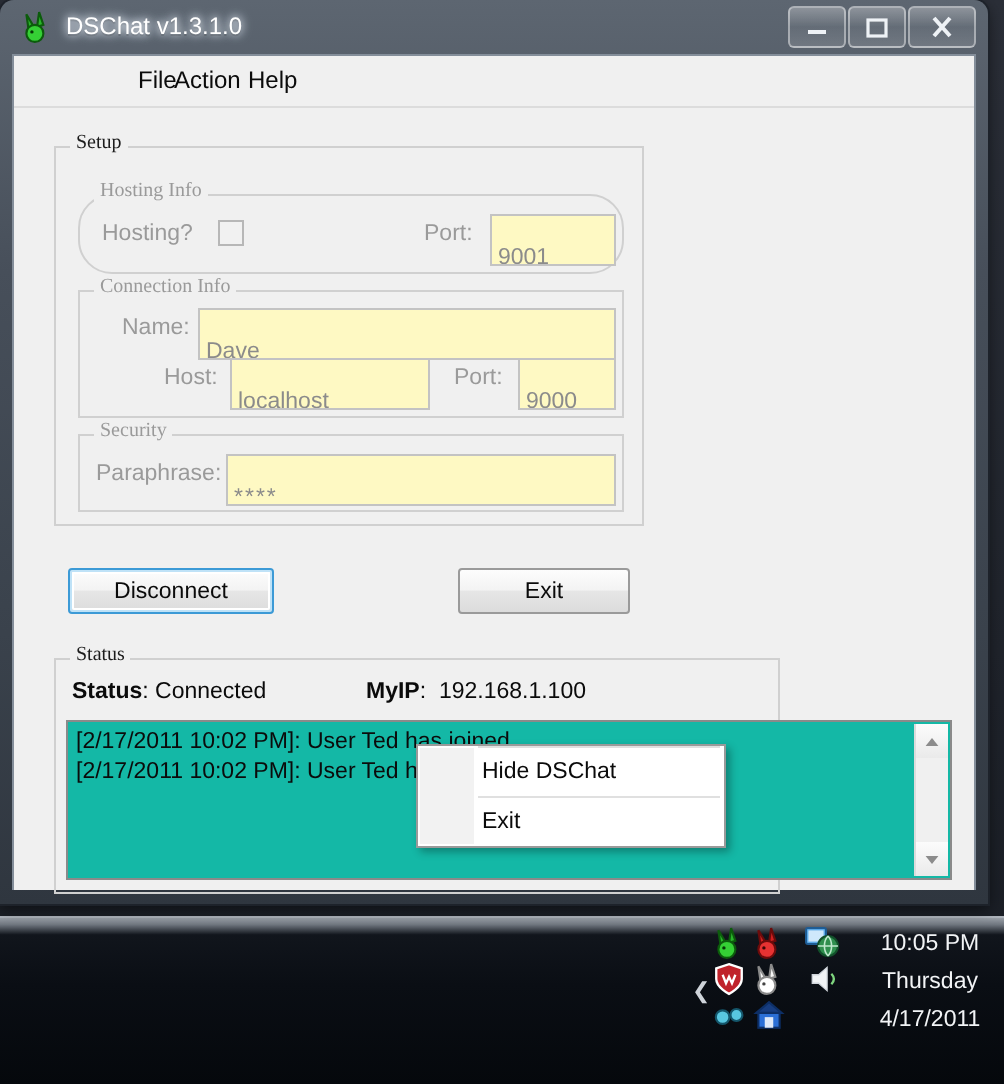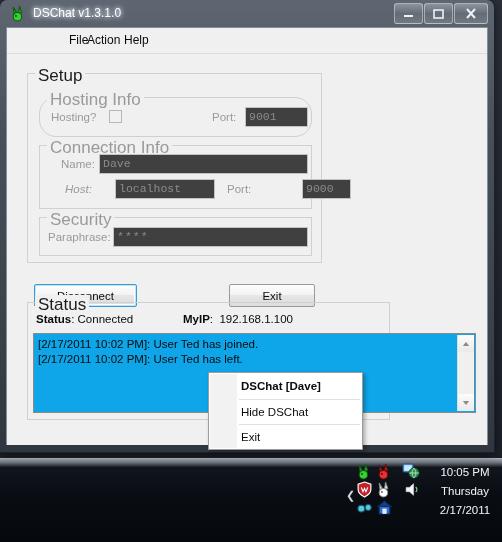--- a/index.html
+++ b/index.html
@@ -65,30 +65,30 @@
     background:#f0f0f0;border-bottom:1px solid #dcdcdc;
   }
   .menuitem{
     position:absolute;top:4px;height:17px;line-height:17px;
     font-size:12px;color:#0b0b0b;padding:0 6px;
   }
   
   .group{position:absolute;border:1px solid #d0d0d0;box-sizing:border-box;}
   .group-lbl{
     position:absolute;top:-8px;left:7px;background:#f0f0f0;padding:0 3px;
-    font-size:17px;color:#1c1c1c;white-space:nowrap;
+    font-size:10px;color:#1c1c1c;white-space:nowrap;font-family:Liberation Serif, serif;
   }
   .group-lbl.dim{color:#9a9a9a;}
   .fld-lbl{position:absolute;font-size:11.5px;color:#9a9a9a;white-space:nowrap;}
   .inp{
     position:absolute;box-sizing:border-box;
-    background:#404040;border:1px solid #c3c3c3;
+    background:#fef9c3;border:1px solid #c3c3c3;
     font-size:11.5px;color:#8b8b8b;
-    padding:0 3px;line-height:18px;height:20px;
-    white-space:nowrap;overflow:hidden;font-family:Liberation Mono, monospace;
+    padding:12px 3px;line-height:18px;height:20px;
+    white-space:nowrap;overflow:hidden;
   }
   .chk{
     position:absolute;width:13px;height:13px;box-sizing:border-box;
     background:#f1f1f1;border:1px solid #b7b7b7;
   }
   
   .btn{
     position:absolute;box-sizing:border-box;height:23px;
     background:linear-gradient(180deg,#fdfdfd 0%,#f3f3f3 48%,#e6e6e6 50%,#dcdcdc 100%);
     border:1px solid #9a9a9a;border-radius:2px;
@@ -98,21 +98,21 @@
   .btn.focus{
     border:1px solid #3c9ad6;
     box-shadow:0 0 0 1px #bfe2f7 inset;
   }
   .btn.focus .inner{
     position:absolute;left:1px;top:1px;right:1px;bottom:1px;
     border:1px solid #ffffff;border-radius:1px;pointer-events:none;
   }
   
   .listbox{
-    position:absolute;box-sizing:border-box;background:#0ea5e9;
+    position:absolute;box-sizing:border-box;background:#14b8a6;
     border:1px solid #8a8a8a;
   }
   #loglines{
     position:absolute;left:4px;top:3px;right:20px;
     font-size:11.5px;color:#0b0b0b;line-height:15px;
   }
   .statline{position:absolute;font-size:11.5px;color:#0b0b0b;white-space:nowrap;}
   .statline b{font-weight:bold;}
   
   #sbar{
@@ -200,21 +200,21 @@
     <svg class="tray-ico" style="left:28px;top:38px;" viewBox="0 0 16 16">
       <rect x="3" y="7" width="10" height="7" fill="#2b6fd6" stroke="#0d2f66"></rect>
       <path d="M2 7 L8 2 L14 7 Z" fill="#173d80" stroke="#0d2f66"></path>
       <rect x="6" y="9" width="4" height="5" fill="#dfe9f8"></rect>
     </svg>
   </div>
 
   <div id="clock">
     <div>10:05 PM</div>
     <div>Thursday</div>
-    <div>2/17/2011</div>
+    <div>4/17/2011</div>
   </div>
 </div>
 
 <div id="win">
 
   <div id="titlebar">
     <svg id="winicon" viewBox="0 0 16 16">
       <path d="M4 9 L3 2 L6 7 Z" fill="#29b529" stroke="#0c5c0c"></path>
       <path d="M8 8 L9 1 L11 7 Z" fill="#29b529" stroke="#0c5c0c"></path>
       <ellipse cx="7" cy="11" rx="4" ry="4" fill="#35d035" stroke="#0c5c0c"></ellipse>
@@ -257,43 +257,43 @@
         <div class="fld-lbl" style="left:11px;top:13px;">Hosting?</div>
         <div class="chk" style="left:69px;top:12px;"></div>
         <div class="fld-lbl" style="left:172px;top:13px;">Port:</div>
         <div class="inp" style="left:205px;top:9px;width:63px;">9001</div>
       </div>
 
       <div class="group" style="left:11px;top:71px;width:273px;height:64px;">
         <div class="group-lbl dim">Connection Info</div>
         <div class="fld-lbl" style="left:21px;top:12px;">Name:</div>
         <div class="inp" style="left:59px;top:8px;width:209px;">Dave</div>
-        <div class="fld-lbl" style="left:25px;top:37px;font-style:italic;">Host:</div>
+        <div class="fld-lbl" style="left:42px;top:37px;">Host:</div>
         <div class="inp" style="left:75px;top:33px;width:100px;">localhost</div>
         <div class="fld-lbl" style="left:187px;top:37px;">Port:</div>
-        <div class="inp" style="left:219px;top:33px;width:49px;margin-left:43px;">9000</div>
+        <div class="inp" style="left:219px;top:33px;width:49px;">9000</div>
       </div>
 
       <div class="group" style="left:11px;top:143px;width:273px;height:39px;">
         <div class="group-lbl dim">Security</div>
         <div class="fld-lbl" style="left:8px;top:13px;">Paraphrase:</div>
         <div class="inp" style="left:73px;top:9px;width:195px;letter-spacing:1px;">****</div>
       </div>
     </div>
 
     <div class="btn focus" style="left:27px;top:256px;width:103px;">
       <span class="inner"></span>
       <span>Disconnect</span>
     </div>
     <div class="btn" style="left:222px;top:256px;width:86px;">
       <span>Exit</span>
     </div>
 
 
-    <div class="group" style="left:20px;top:274px;width:363px;height:118px;">
+    <div class="group" style="left:20px;top:301px;width:363px;height:118px;">
       <div class="group-lbl">Status</div>
 
       <div class="statline" style="left:8px;top:10px;">
         <b>Status</b><span>: </span><span>Connected</span>
       </div>
       <div class="statline" style="left:155px;top:10px;">
         <b>MyIP</b><span>: &nbsp;</span><span>192.168.1.100</span>
       </div>
 
       <div class="listbox" style="left:5px;top:30px;width:443px;height:80px;">
@@ -314,18 +314,17 @@
           </div>
         </div>
       </div>
     </div>
 
   </div>
 </div>
 
 <div id="ctxmenu">
   <div id="ctxgutter"></div>
-  <div class="ctxitem bold">DSChat [Dave]</div>
   <div class="ctxsep"></div>
   <div class="ctxitem">Hide DSChat</div>
   <div class="ctxsep"></div>
   <div class="ctxitem">Exit</div>
 </div>
 
 </body></html>

